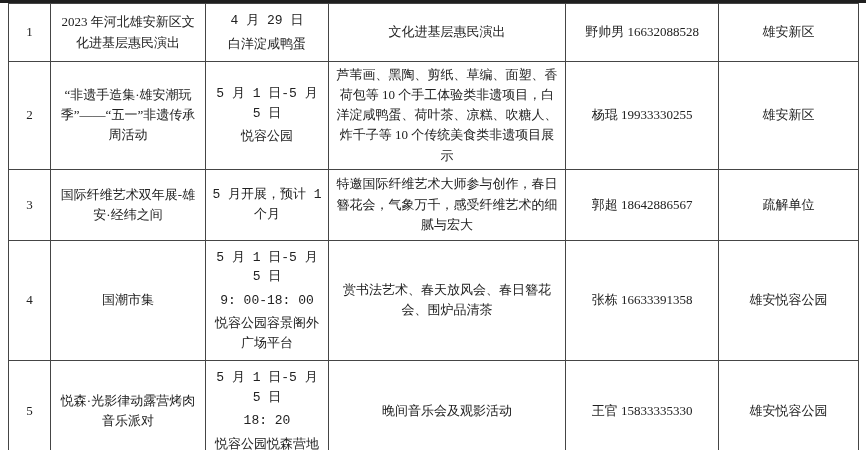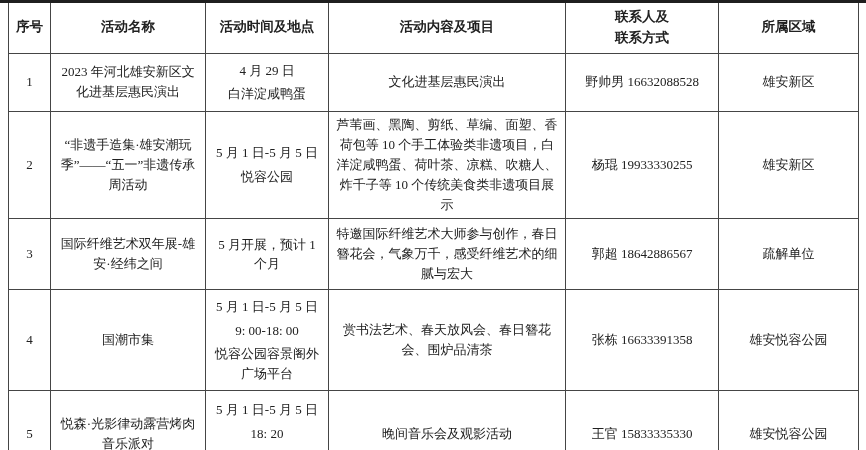--- a/index.html
+++ b/index.html
@@ -46,51 +46,40 @@
     font-weight: bold;
     font-size: 13.5px;
     border-top: none;
   }
   tr.hdr     { height: 50px; }
   tr.r1      { height: 49px; }
   tr.r2      { height: 91px; }
   tr.r3      { height: 71px; }
   tr.r4      { height: 89px; }
   tr.r5      { height: 86px; }
-  .time-line { line-height: 1.5; margin: 4px 0; }
+  .time-line { line-height: 1.5; margin: 4px 0; font-family: Liberation Mono, monospace; }
   td.c-content { padding: 2px 8px; }
 </style>
 </head>
 <body>
 
 <div class="page">
   <div class="top-bar"></div>
 
   <table class="schedule">
     <colgroup>
       <col style="width:42px">
       <col style="width:155px">
       <col style="width:123px">
       <col style="width:237px">
       <col style="width:153px">
       <col style="width:140px">
     </colgroup>
 
     <tbody>
-        <tr class="hdr">
-      <th>序号</th>
-      <th>活动名称</th>
-      <th>活动时间及地点</th>
-      <th>活动内容及项目</th>
-      <th>
-        <div>联系人及</div>
-        <div>联系方式</div>
-      </th>
-      <th>所属区域</th>
-    </tr>
 
     <tr class="r1">
       <td>1</td>
       <td>2023 年河北雄安新区文化进基层惠民演出</td>
       <td>
         <div class="time-line">4 月 29 日</div>
         <div class="time-line">白洋淀咸鸭蛋</div>
       </td>
       <td class="c-content">文化进基层惠民演出</td>
       <td>野帅男 16632088528</td>

